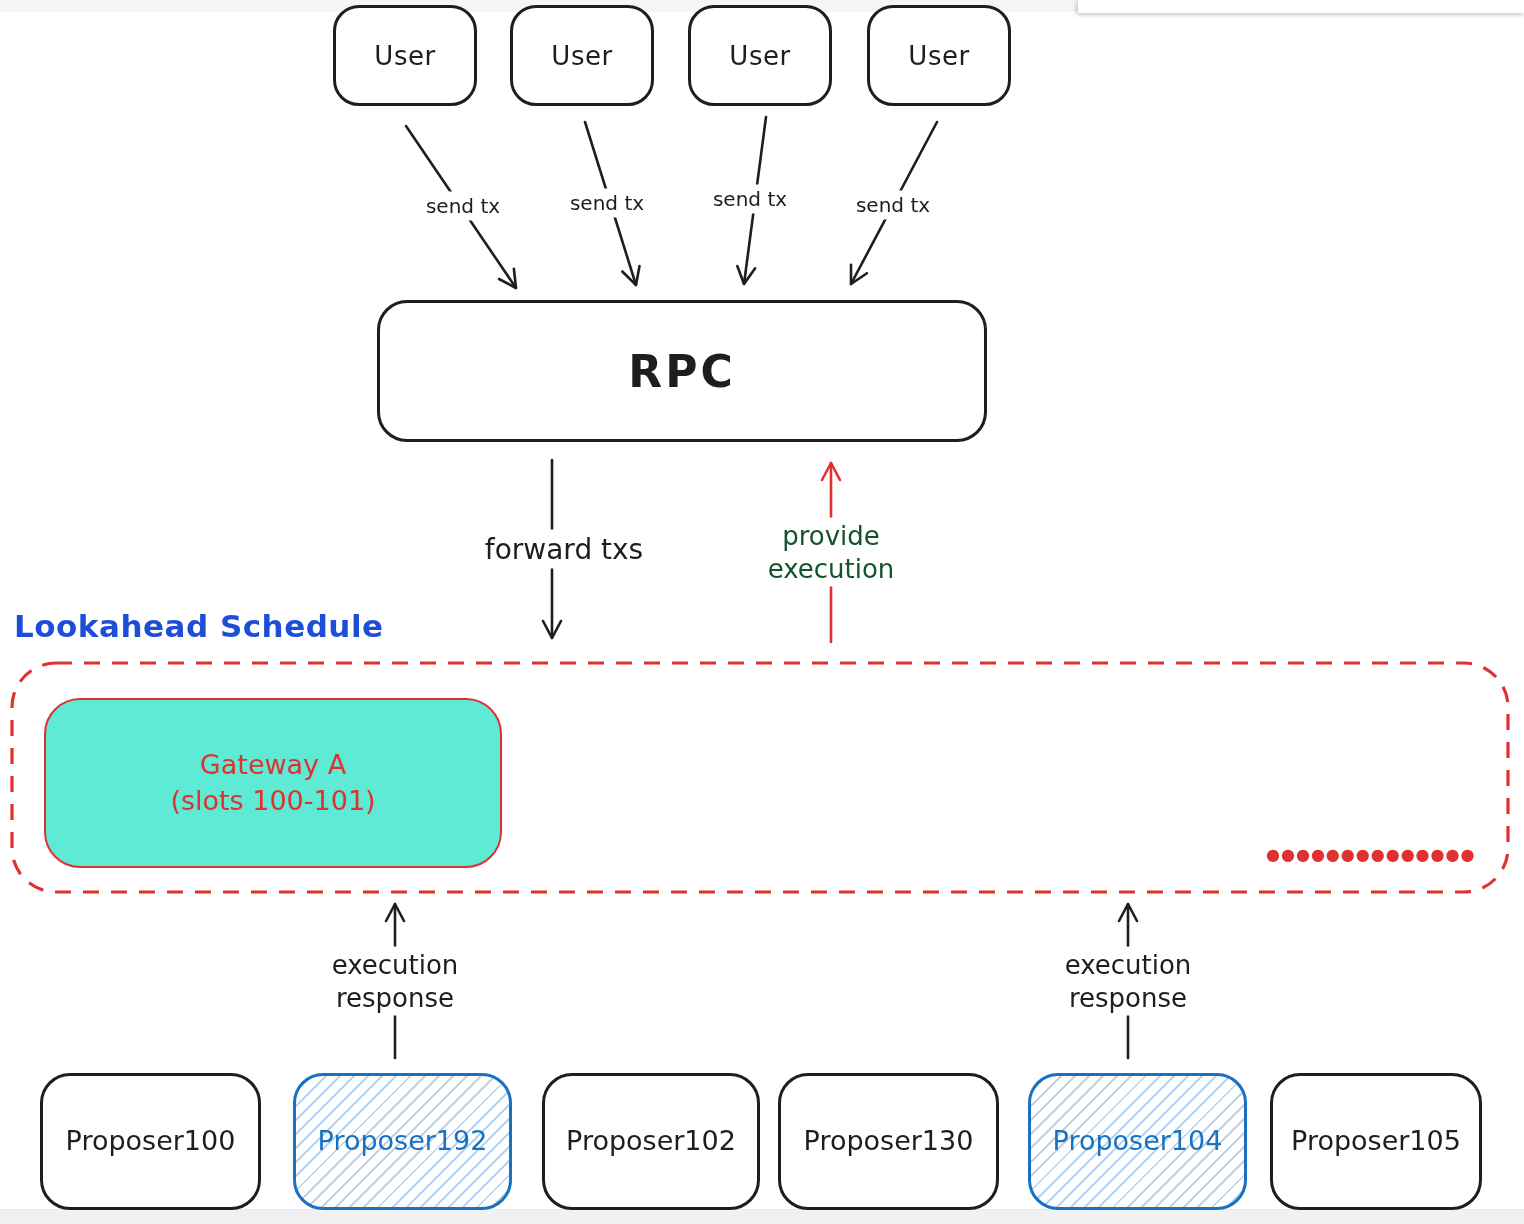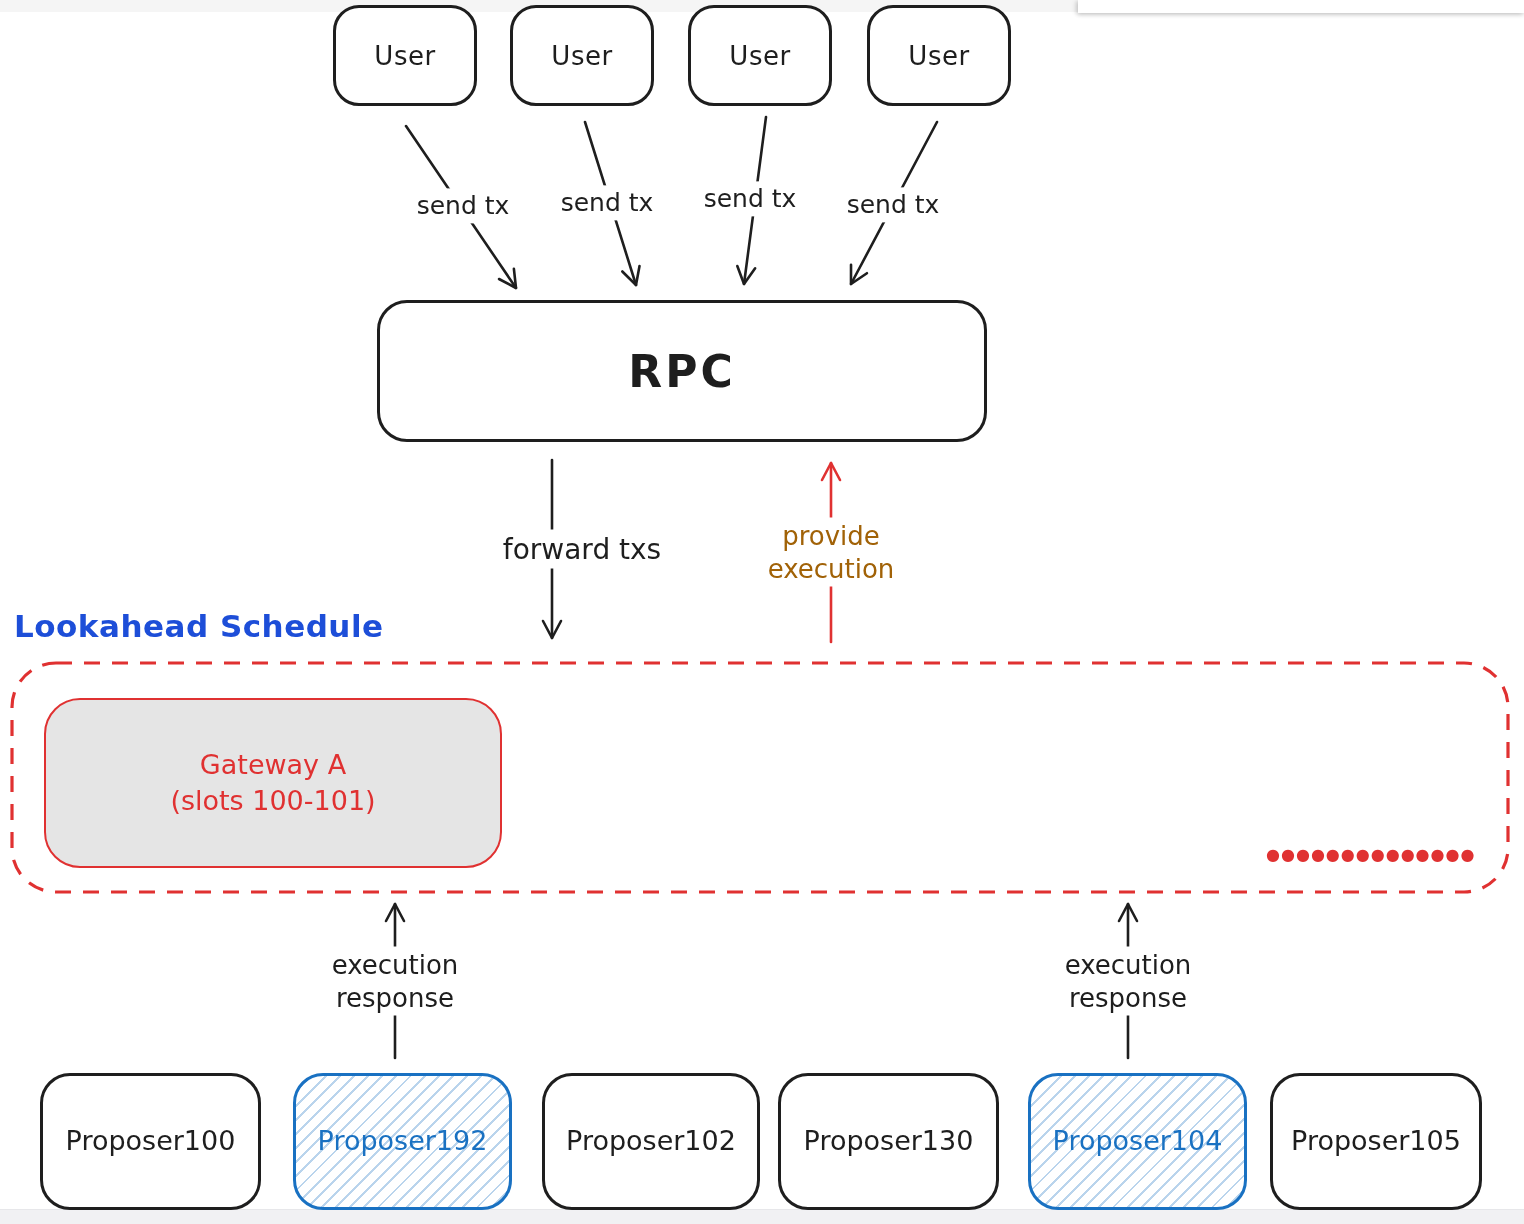--- a/index.html
+++ b/index.html
@@ -19,31 +19,31 @@
     border-top:1px solid #e7e7ea;z-index:1;}
 
   
   .box{position:absolute;background:#ffffff;display:flex;align-items:center;justify-content:center;
     text-align:center;z-index:2;box-sizing:border-box;}
   .black-box{border:3px solid #1e1e1e;border-radius:26px;}
   .user-box{font-size:26px;letter-spacing:0.5px;}
   .rpc-box{border-radius:30px;font-size:44px;font-weight:bold;letter-spacing:3px;}
 
   .gw-box{border:2.6px solid #e03131;border-radius:36px;color:#e03131;
-    flex-direction:column;font-size:27px;line-height:1.32;background:#e5e5e5;}
+    flex-direction:column;font-size:27px;line-height:1.32;background:#5eead4;}
 
   .proposer{border:3px solid #1e1e1e;border-radius:30px;flex-direction:row;
     font-size:27px;line-height:1.42;}
   .proposer.hl{border-color:#1971c2;color:#1971c2;
     background-image:repeating-linear-gradient(135deg, rgba(25,113,194,0.30) 0px, rgba(25,113,194,0.30) 2px, transparent 2px, transparent 10px);}
 
   
   .edge-label{position:absolute;transform:translate(-50%,-50%);background:#ffffff;
-    padding:2px 8px;font-size:25px;white-space:nowrap;z-index:10;text-align:center;line-height:1.25;}
-  .edge-label.red{color:#a16207;}
+    padding:2px 8px;font-size:20px;white-space:nowrap;z-index:10;text-align:center;line-height:1.25;}
+  .edge-label.red{color:#14532d;}
   .edge-label.two-line{font-size:26px;}
 
   .lookahead-title{position:absolute;left:14px;top:608px;color:#1d4ed8;
     font-size:31px;font-weight:bold;letter-spacing:0.5px;z-index:3;}
 
   .ellipsis-dots{position:absolute;left:1266px;top:845px;width:208px;color:#e03131;
     font-size:16px;letter-spacing:1px;z-index:3;white-space:nowrap;overflow:hidden;}
 
   .svg-layer{position:absolute;left:0;top:0;width:1524px;height:1224px;z-index:5;pointer-events:none;}
 </style>
@@ -71,21 +71,21 @@
 
   <div class="box black-box rpc-box" style="left:377px;top:300px;width:610px;height:142px;">
     <span>RPC</span>
   </div>
 
   <div class="edge-label" style="left:463px;top:206px;">send tx</div>
   <div class="edge-label" style="left:607px;top:203px;">send tx</div>
   <div class="edge-label" style="left:750px;top:199px;">send tx</div>
   <div class="edge-label" style="left:893px;top:205px;">send tx</div>
 
-  <div class="edge-label" style="left:582px;top:549px;font-size:28px;">forward txs</div>
+  <div class="edge-label" style="left:564px;top:549px;font-size:28px;">forward txs</div>
 
   <div class="edge-label red two-line" style="left:831px;top:552px;">
     <div>provide</div>
     <div>execution</div>
   </div>
 
   <div class="lookahead-title">Lookahead Schedule</div>
 
   <div class="box gw-box" style="left:44px;top:698px;width:458px;height:170px;">
     <div>Gateway A</div>

